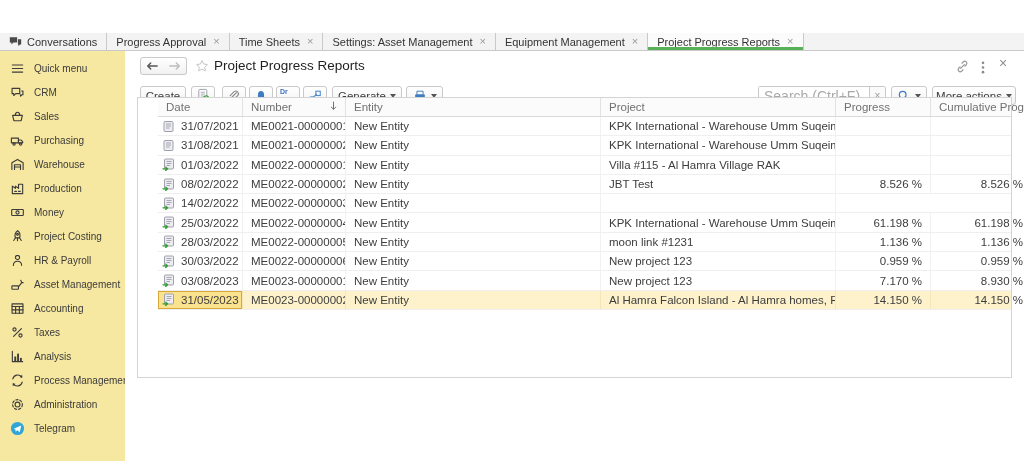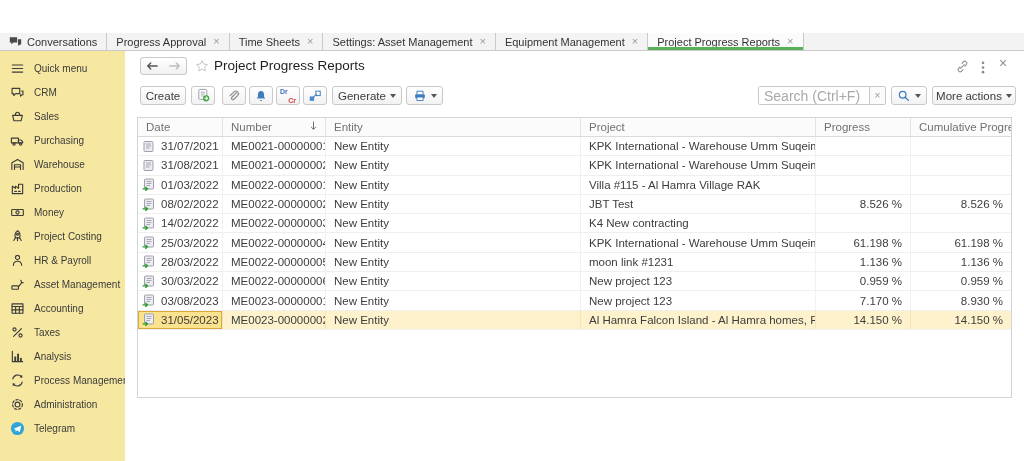--- a/index.html
+++ b/index.html
@@ -60,22 +60,22 @@
                border:1px solid #c9c9c9; border-radius:2px; background:#fff; display:flex; }
   .searchbox input { flex:1; border:none; outline:none; font-size:14px; padding:0 5px;
                      font-family:"Liberation Sans", sans-serif; color:#333; min-width:0; }
   .searchbox input::placeholder { color:#a9a9a9; }
   .search-clear { width:16px; border-left:1px solid #c9c9c9; background:#fbfbfb; color:#999;
                   font-size:10px; display:flex; align-items:center; justify-content:center; }
   .b-mag { left:766px; width:36px; }
   .b-more { left:807px; width:84px; }
 
   
-  .table { position:absolute; left:12px; top:66px; width:875px; height:281px;
-           border:1px solid #d4d4d4; background:#fff; font-size:11.5px; }
+  .table { position:absolute; left:12px; top:46px; width:875px; height:281px;
+           border:1px solid #d4d4d4; background:#fff; font-size:11.5px;padding-left:20px; }
   .thead { display:grid; grid-template-columns:85px 103px 255px 235px 95px 100px;
            height:19px; background:#fbfbfb; border-bottom:1px solid #dadada; color:#717171; }
   .th { display:flex; align-items:center; padding:0 8px; border-right:1px solid #e2e2e2; overflow:hidden; white-space:nowrap; }
   .th:last-child { border-right:none; }
   .th.num { justify-content:space-between; }
   .trow { display:grid; grid-template-columns:85px 103px 255px 235px 95px 100px; height:19.3px;
           border-bottom:1px solid #efefef; color:#3d3d3d; cursor:default; }
   .td { display:flex; align-items:center; padding:0 8px; border-right:1px solid #f1f1f1;
         overflow:hidden; white-space:nowrap; text-overflow:ellipsis; }
   .td:last-child { border-right:none; }
@@ -457,21 +457,20 @@
         <div class="td c-date">
           <span class="doc-ico"><svg width="13" height="13" viewBox="0 0 13 13">
                 <rect x="2.5" y="1" width="9" height="10" rx="1" fill="#ececf2" stroke="#a0a0ac"></rect>
                 <path d="M4.5 3.5h5M4.5 5.5h5M4.5 7.5h3.5" stroke="#a0a0ac" stroke-width="0.9"></path>
                 <path d="M1 10.8h4.5M3.7 9.1l1.8 1.7-1.8 1.7" stroke="#2f9e2f" stroke-width="1.3" fill="none" stroke-linecap="round" stroke-linejoin="round"></path>
               </svg></span>
           <span>14/02/2022</span>
         </div>
         <div class="td">ME0022-00000003</div>
         <div class="td">New Entity</div>
-        <div class="td">K4 New contracting</div>
         <div class="td c-prog"></div>
         <div class="td c-cum"></div>
       </div>
 
       <div class="trow">
         <div class="td c-date">
           <span class="doc-ico"><svg width="13" height="13" viewBox="0 0 13 13">
                 <rect x="2.5" y="1" width="9" height="10" rx="1" fill="#ececf2" stroke="#a0a0ac"></rect>
                 <path d="M4.5 3.5h5M4.5 5.5h5M4.5 7.5h3.5" stroke="#a0a0ac" stroke-width="0.9"></path>
                 <path d="M1 10.8h4.5M3.7 9.1l1.8 1.7-1.8 1.7" stroke="#2f9e2f" stroke-width="1.3" fill="none" stroke-linecap="round" stroke-linejoin="round"></path>

